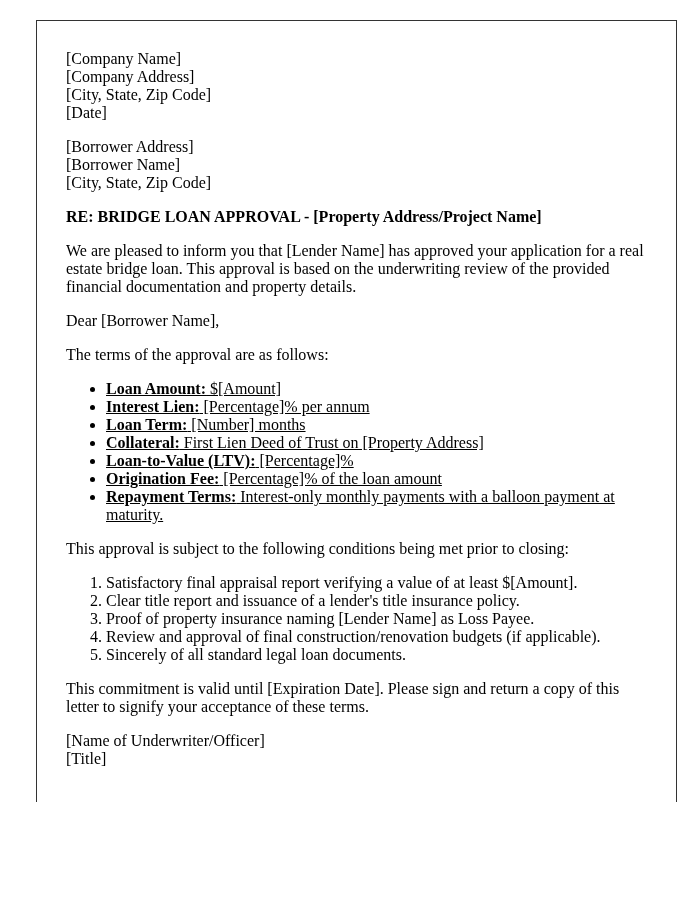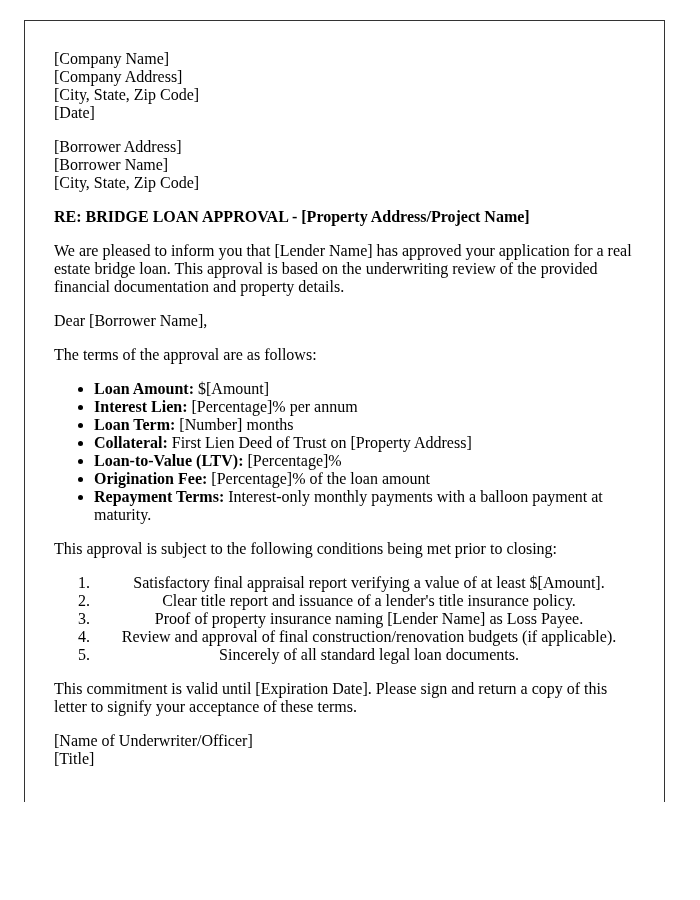--- a/index.html
+++ b/index.html
@@ -12,21 +12,21 @@
       height: 900px;
       position: relative;
       overflow: hidden;
       font-family: "Liberation Serif", "DejaVu Serif", serif;
       font-size: 16px;
       line-height: 18px;
       color: #000000;
     }
     .page {
       position: absolute;
-      left: 24px;
+      left: 36px;
       top: 20px;
       width: 641px;
       height: 782px;
       border-top: 1px solid #333333;
       border-left: 1px solid #333333;
       border-right: 1px solid #333333;
       box-sizing: border-box;
       overflow: hidden;
     }
     .content {
@@ -37,26 +37,25 @@
     }
     .block { margin: 0 0 16px 0; }
     .line { display: block; }
     .subject { font-weight: bold; margin: 0 0 16px 0; }
     p { margin: 0 0 16px 0; }
     ul.terms {
       margin: 0 0 16px 0;
       padding-left: 40px;
       list-style: disc;
     }
-    ul.terms li { margin: 0; }
+    ul.terms li { margin: 0; text-decoration: underline; }
     ul.terms li .term-label { font-weight: bold; }
     ol.conditions {
       margin: 0 0 16px 0;
       padding-left: 40px;
-      text-align: center;
     }
     ol.conditions li { margin: 0; }
     .signature .line { display: block; }
   </style>
 </head>
 <body>
 
 <div class="page">
   <div class="content">
 

